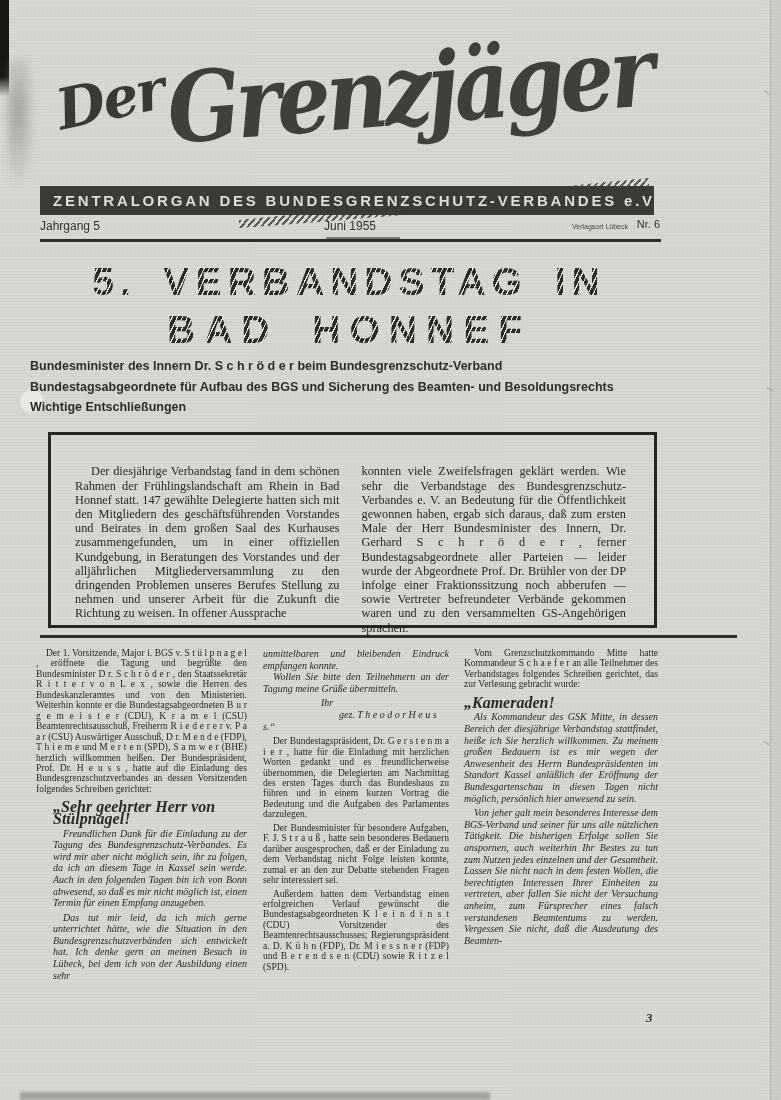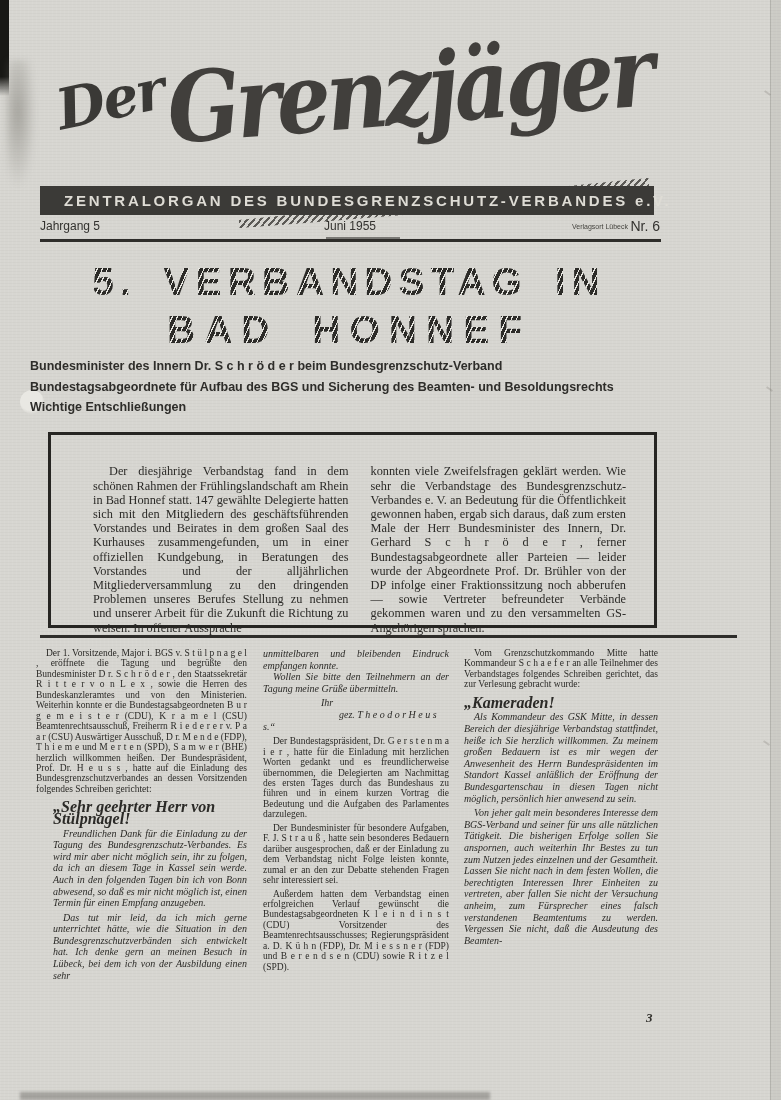--- a/index.html
+++ b/index.html
@@ -37,31 +37,31 @@
   .swoosh{
     position:absolute;left:238px;top:192px;width:412px;height:22px;z-index:2;
     background:repeating-linear-gradient(135deg, rgba(70,68,64,.85) 0 2px, rgba(70,68,64,0) 2px 5px);
     clip-path:polygon(0 62%, 100% 0, 100% 78%, 0 100%);
     transform:rotate(-4deg);
   }
   .banner{
     position:absolute;left:40px;top:186px;width:614px;height:29px;
     background:#3b3a37;display:flex;align-items:center;z-index:4;
     font-family:"Liberation Sans", sans-serif;font-weight:bold;
-    font-size:15px;letter-spacing:2.8px;color:#dedcd5;padding-left:24px;box-sizing:border-box;
+    font-size:15px;letter-spacing:2.8px;color:#dedcd5;padding-left:13px;box-sizing:border-box;
     white-space:nowrap;
   }
   .meta{
     position:absolute;left:40px;top:218px;width:620px;height:18px;
     font-family:"Liberation Sans", sans-serif;font-size:12px;color:#33322f;
   }
   .meta .vol{position:absolute;left:0;top:1px;}
   .meta .date{position:absolute;left:0;right:0;text-align:center;top:1px;}
   .meta .pub{position:absolute;right:32px;top:5px;font-size:7px;color:#45443f;}
-  .meta .issue{position:absolute;right:0;top:0;font-size:14px;}
+  .meta .issue{position:absolute;right:0;top:0;font-size:11px;}
   .rule1{position:absolute;left:40px;top:239px;width:621px;height:3px;background:#2e2d2a;}
   .rule1:after{content:"";position:absolute;left:46%;top:-2px;width:12%;height:2px;background:rgba(46,45,42,.55);}
   
   .headline{
     position:absolute;left:40px;top:258px;width:618px;text-align:center;
     font-family:"Liberation Sans", sans-serif;font-weight:bold;line-height:48px;
     color:#2c2b28;
   }
   .headline .l1{font-size:39px;letter-spacing:6px;word-spacing:10px;}
   .headline .l2{font-size:39px;letter-spacing:9px;word-spacing:14px;}
@@ -72,21 +72,21 @@
     }
   }
   .subheads{
     position:absolute;left:30px;top:356px;width:640px;text-align:left;
     font-family:"Liberation Sans", sans-serif;font-weight:bold;
     font-size:12.5px;line-height:20.5px;color:#2e2d2a;
   }
   
   .leadbox{
     position:absolute;left:48px;top:432px;width:609px;height:196px;box-sizing:border-box;
-    border:3px solid #262522;display:flex;gap:22px;padding:17px 28px 8px 42px;
+    border:3px solid #262522;display:flex;gap:22px;padding:17px 28px 8px 24px;
   }
   .leadbox .bcol{flex:1;font-size:12.3px;line-height:14.2px;text-align:justify;color:#2b2a27;}
   .leadbox .bcol.first p{text-indent:16px;}
   .rule2{position:absolute;left:40px;top:635px;width:697px;height:3px;background:#2e2d2a;}
   
   .col{position:absolute;top:648px;font-size:9.5px;line-height:10.45px;text-align:justify;color:#2b2a27;}
   .col-left{left:36px;width:211px;}
   .col-mid{left:263px;width:186px;}
   .col-right{left:464px;width:194px;}
   .col p{margin:0 0 0 0;}

